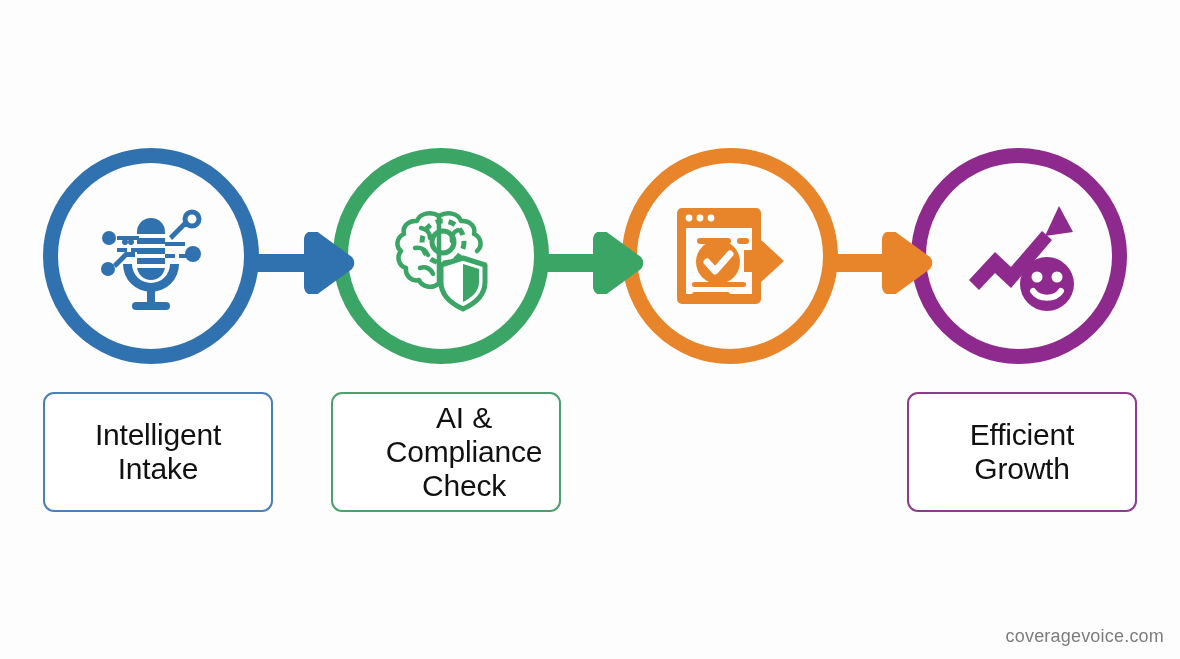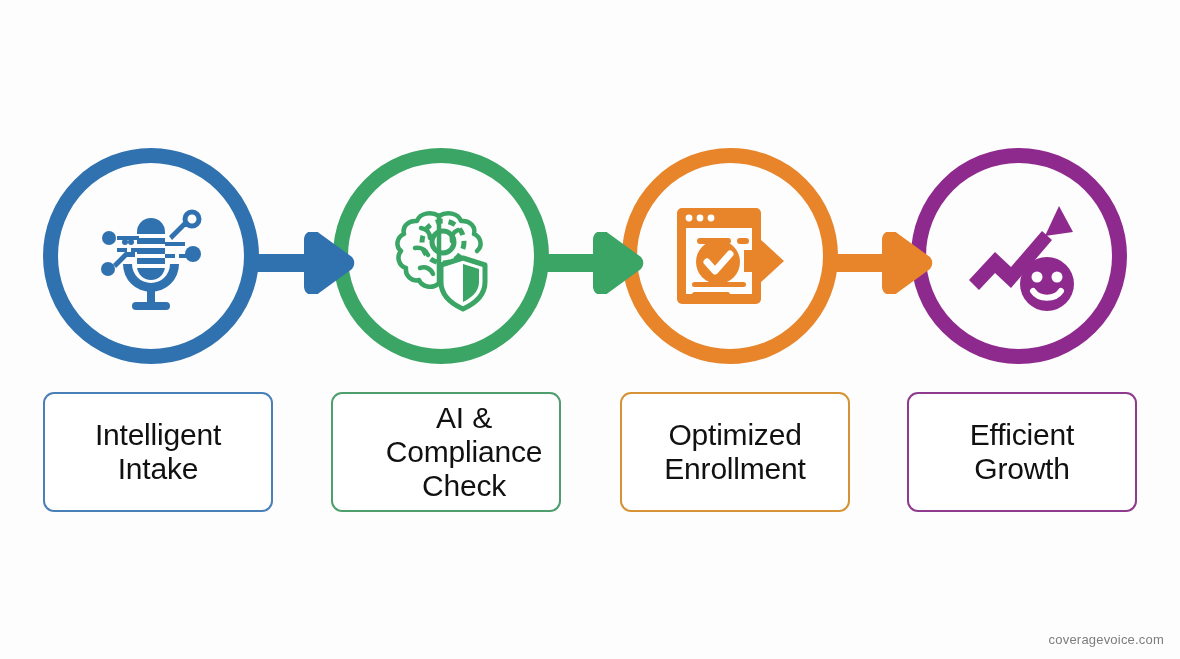--- a/index.html
+++ b/index.html
@@ -117,21 +117,21 @@
     color: #111111;
     font-weight: 400;
     letter-spacing: -0.2px;
     white-space: pre-line;
   }
 
   .watermark {
     position: absolute;
     right: 16px;
     bottom: 12px;
-    font-size: 13px;
+    font-size: 18px;
     color: #7d7d7d;
     letter-spacing: 0.2px;
   }
 </style>
 </head>
 <body>
 
 <div id="stage">
 
   <div class="flow-row">
@@ -286,24 +286,20 @@
   <div class="labels-row">
     <div class="label-box label-box-0" style="border-color:#4a80b8;">
       <span class="label-text">Intelligent
 Intake</span>
     </div>
     <div class="label-box label-box-1" style="border-color:#4f9e6d;padding-left:44px;">
       <span class="label-text">AI &amp;
 Compliance
 Check</span>
     </div>
-    <div class="label-box label-box-2" style="border-color:#d69335;">
-      <span class="label-text">Optimized
-Enrollment</span>
-    </div>
     <div class="label-box label-box-3" style="border-color:#8e3a8e;justify-content:center;">
       <span class="label-text">Efficient
 Growth</span>
     </div>
   </div>
 
   <div class="watermark">coveragevoice.com</div>
 
 </div>
 

